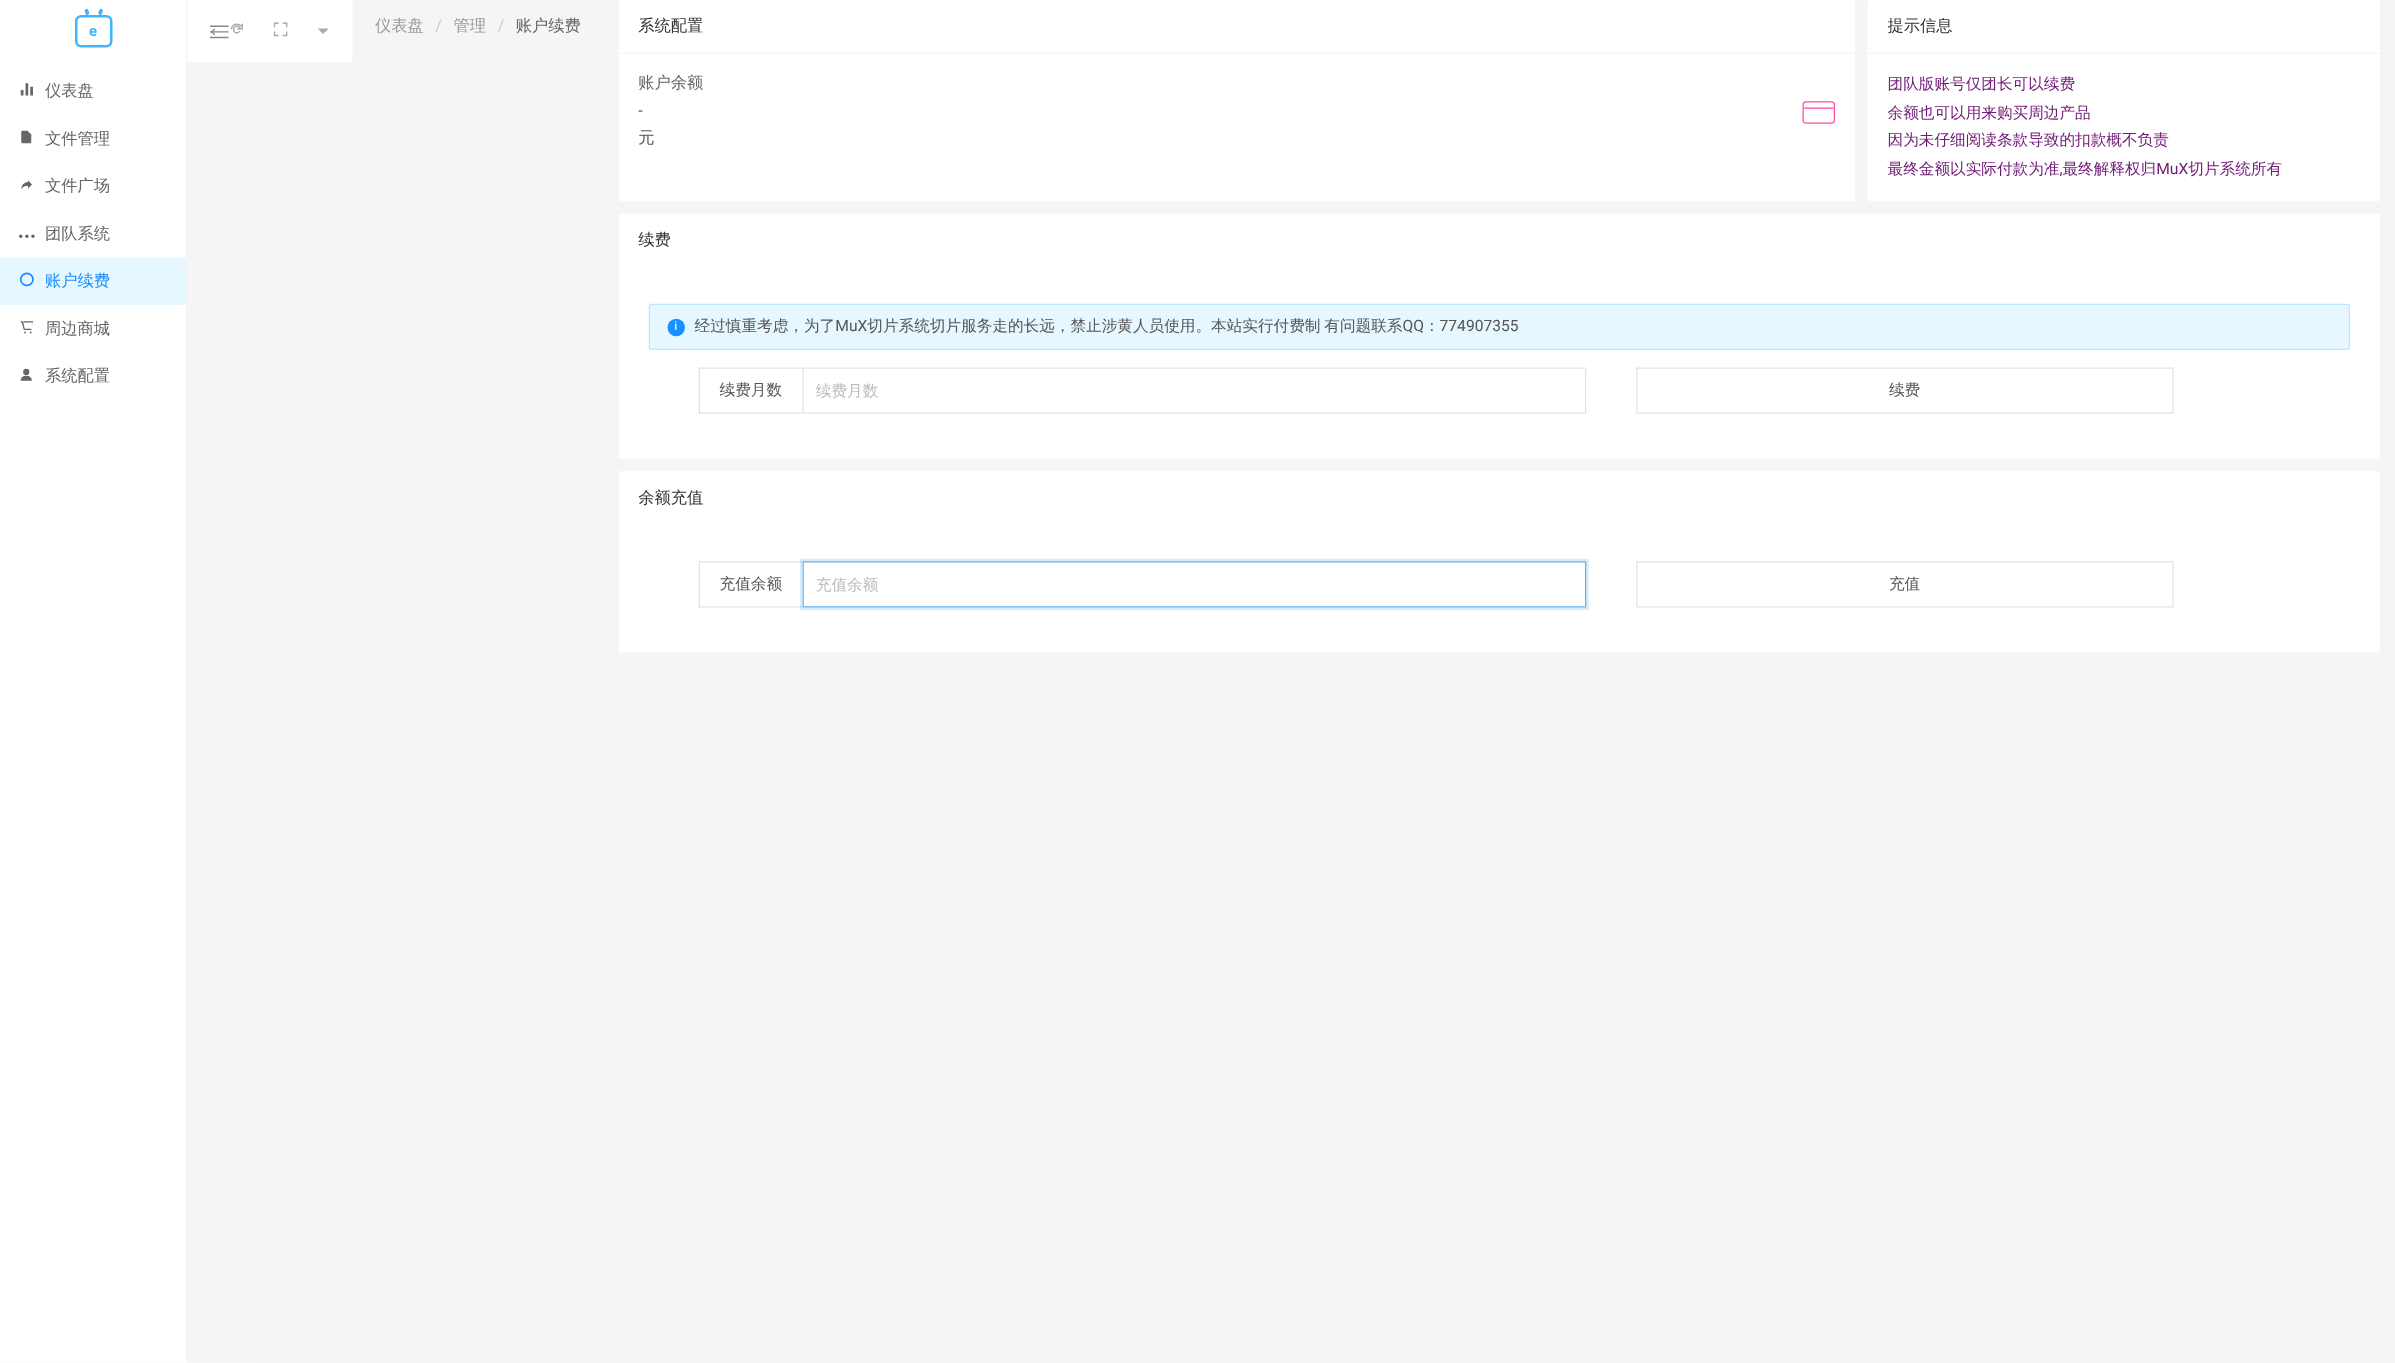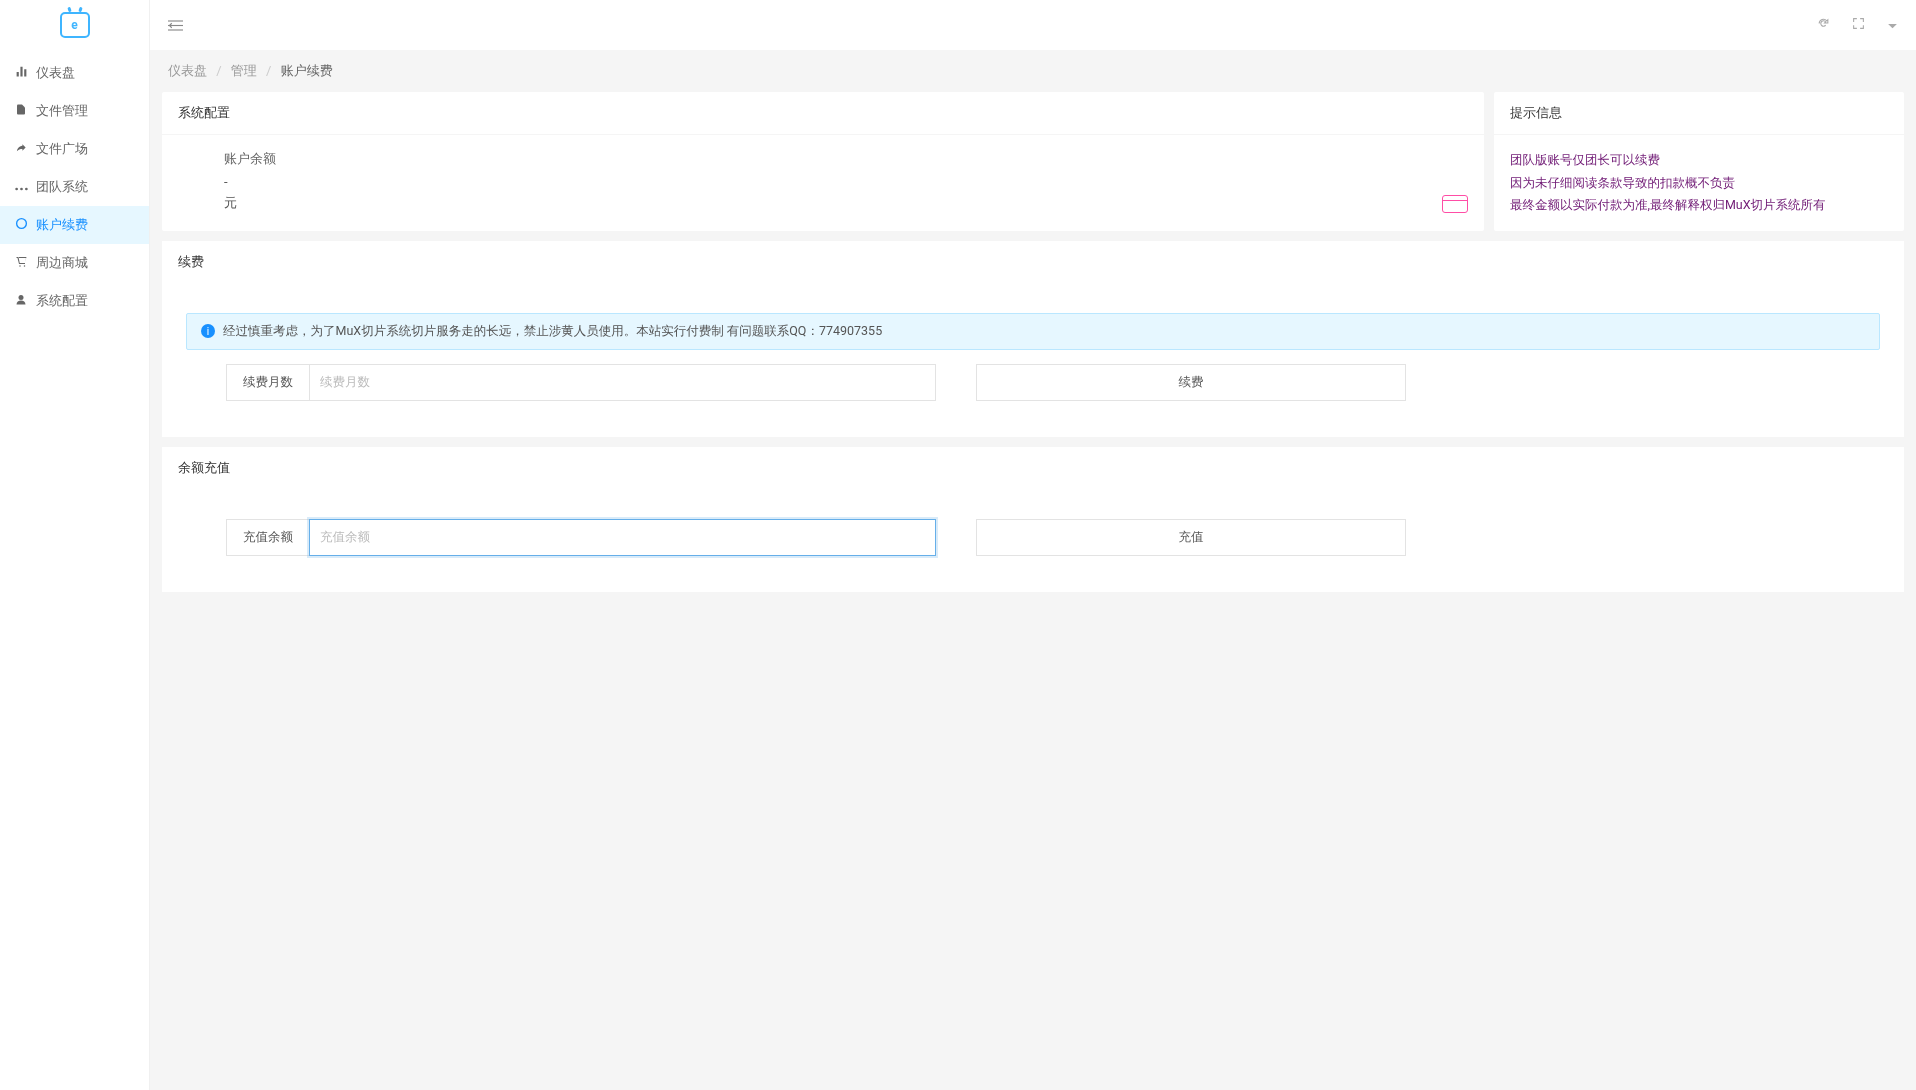--- a/index.html
+++ b/index.html
@@ -69,21 +69,21 @@
     .nav-item.active {
       background: #e6f7ff;
       color: #1890ff;
     }
     .nav-item .icon {
       width: 14px;
       margin-right: 8px;
       text-align: center;
       font-size: 12px;
     }
-    .main { flex: 1; display: flex; flex-direction: column; background: #f5f5f5; min-width: 0; }
+    .main { flex: 1; display: flex; flex-direction: row; background: #f5f5f5; min-width: 0; }
     .topbar {
       height: 50px;
       background: #fff;
       display: flex;
       align-items: center;
       padding: 0 18px;
       justify-content: space-between;
     }
     .topbar-left { display: flex; align-items: center; color: #999; }
     .topbar-right { display: flex; align-items: center; gap: 22px; color: #aaa; }
@@ -107,21 +107,21 @@
     }
     .panel-user { flex: 1; }
     .panel-tips { width: 410px; flex-shrink: 0; }
     .panel-header {
       padding: 12px 16px;
       font-size: 13px;
       color: #333;
       border-bottom: 1px solid #f5f5f5;
     }
     .panel-body { padding: 14px 16px; }
-    .balance-row { display: flex; justify-content: space-between; align-items: flex-end; margin-left: 46px; }
+    .balance-row { display: flex; justify-content: space-between; align-items: center; }
     .balance-info { font-size: 13px; color: #555; line-height: 1.6; }
     .balance-label { color: #666; margin-bottom: 2px; }
     .card-icon {
       width: 26px; height: 18px;
       border: 1.5px solid #ff4da6;
       border-radius: 3px;
       position: relative;
       margin-top: 2px;
     }
     .card-icon::before {
@@ -333,20 +333,21 @@
               </div>
               <div class="card-icon"></div>
             </div>
           </div>
         </div>
         <div class="panel panel-tips">
           <div class="panel-header">提示信息</div>
           <div class="panel-body">
             <div class="tips-list">
               <div>团队版账号仅团长可以续费</div>
+              <div>余额也可以用来购买周边产品</div>
               <div>因为未仔细阅读条款导致的扣款概不负责</div>
               <div>最终金额以实际付款为准,最终解释权归MuX切片系统所有</div>
             </div>
           </div>
         </div>
       </div>
 
       <div class="section">
         <div class="section-title">续费</div>
         <div class="section-body">

